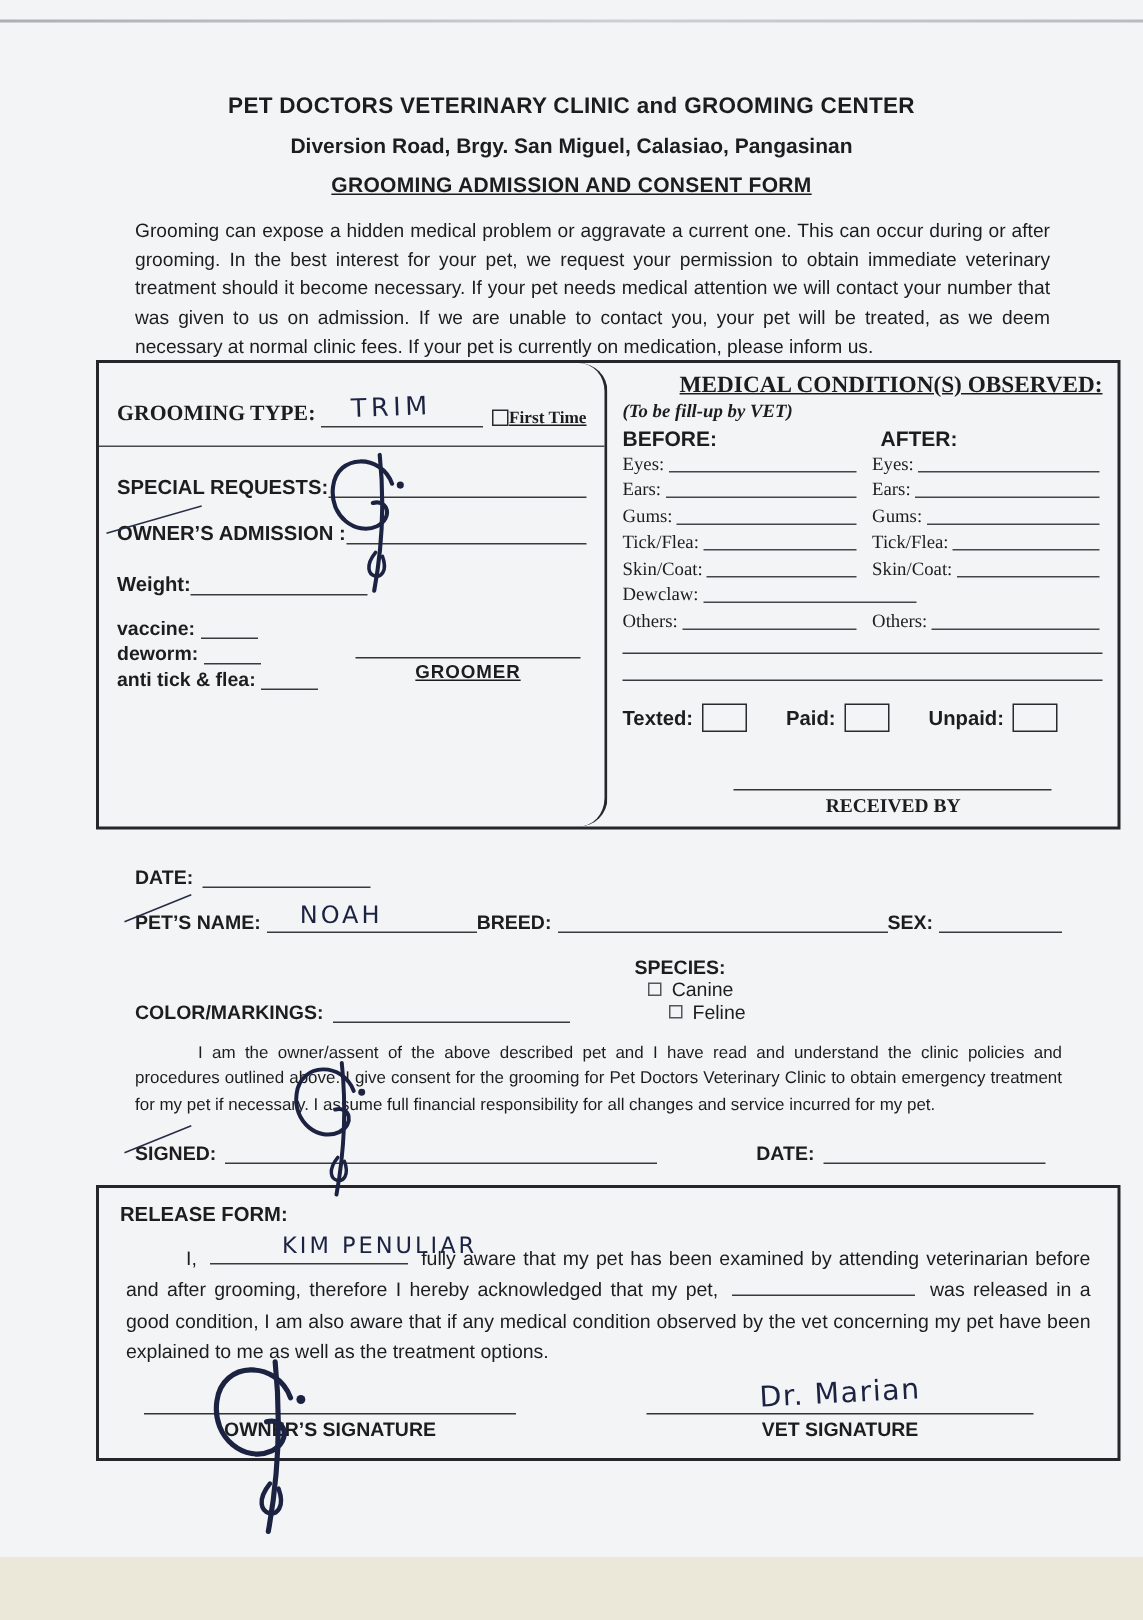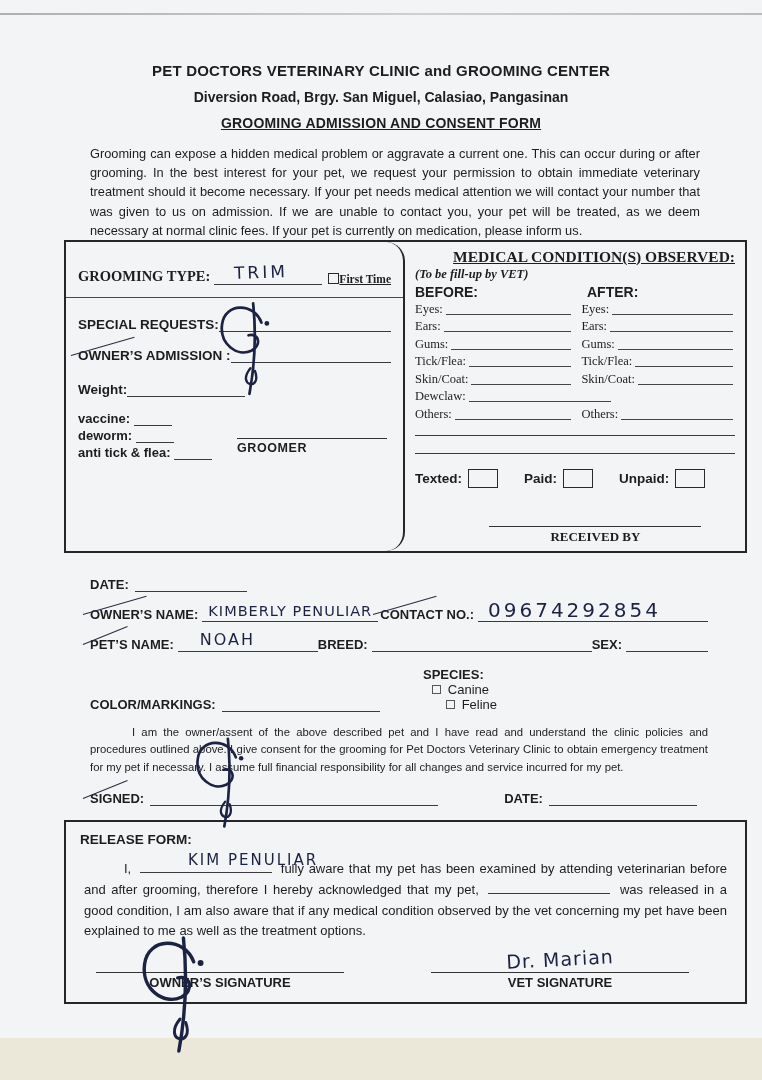--- a/index.html
+++ b/index.html
@@ -37,21 +37,21 @@
   .cb { width:11px; height:11px; border:1.3px solid #2a2a2e; display:inline-block; }
   .lb-divider { border-bottom:1.6px solid #4a4a4e; margin:12px -12px 0; }
   .sr-row,.os-row,.wt-row { display:flex; align-items:flex-end; margin-top:19px; font-weight:bold; font-size:13.5px; }
   .sr-row .blank { flex:1; }
   .os-row { margin-top:16px; }
   .os-row .blank { flex:1; }
   .wt-row .blank { width:118px; }
   .vx { font-weight:bold; font-size:13px; margin-top:14px; display:flex; align-items:flex-end; }
   .vx + .vx { margin-top:2px; }
   .vx .blank { width:38px; height:13px; margin-left:4px; }
-  .groomer { position:absolute; top:196px; right:16px; width:150px; text-align:left; }
+  .groomer { position:absolute; top:196px; right:16px; width:150px; text-align:center;text-decoration:underline; }
   .groomer .line { border-top:1.3px solid #333; }
   .groomer .lbl { font-weight:bold; font-size:12.5px; letter-spacing:.6px; padding-top:2px; }
 
   
   .mc-title { font-size:15.5px; font-weight:bold; text-decoration:underline; margin-top:6px;text-align:right; }
   .mc-sub { font-size:12.5px; font-weight:bold; font-style:italic; margin-top:1px; }
   .ba-row { display:flex; margin-top:2px; font-family:"Liberation Sans", sans-serif; font-weight:bold; font-size:14px; }
   .ba-row .before { width:172px; }
   .mrow { display:flex; margin-top:2px; font-size:12.5px; height:15.5px; }
   .mcell { display:flex; flex:0 0 52%; padding-right:10px; }
@@ -291,30 +291,20 @@
     </div>
   </div>
 </div>
 
 <section class="details">
   <div class="drow" style="margin-top:0">
     <span class="dlabel">DATE:</span>
     <span class="blank date-blank"></span>
   </div>
 
-  <div class="drow">
-    <span class="dlabel slash">OWNER’S NAME:</span>
-    <span class="blank owner-blank">
-      <span class="hw hw-owner">KIMBERLY PENULIAR</span>
-    </span>
-    <span class="dlabel slash contact-label">CONTACT NO.:</span>
-    <span class="blank contact-blank">
-      <span class="hw hw-contact">09674292854</span>
-    </span>
-  </div>
 
   <div class="drow">
     <span class="dlabel slash slash-sm">PET’S NAME:</span>
     <span class="blank pet-blank">
       <span class="hw hw-pet">NOAH</span>
     </span>
     <span class="dlabel">BREED:</span>
     <span class="blank breed-blank"></span>
     <span class="dlabel">SEX:</span>
     <span class="blank sex-blank"></span>

